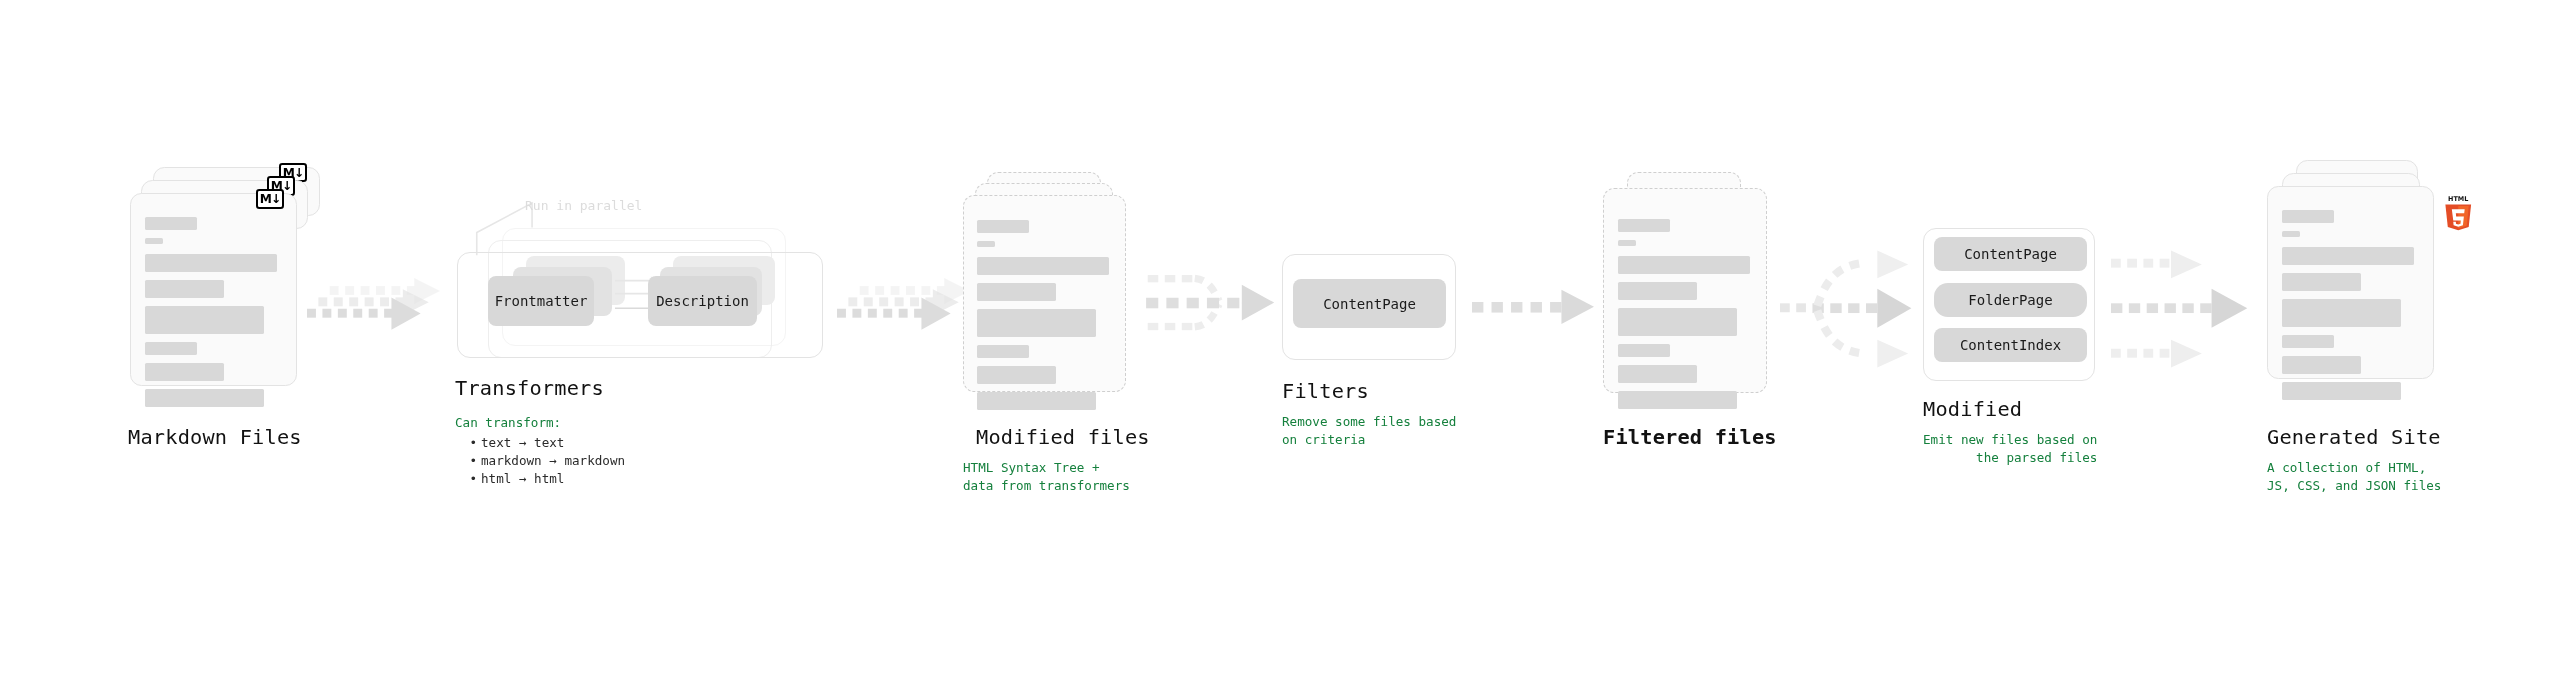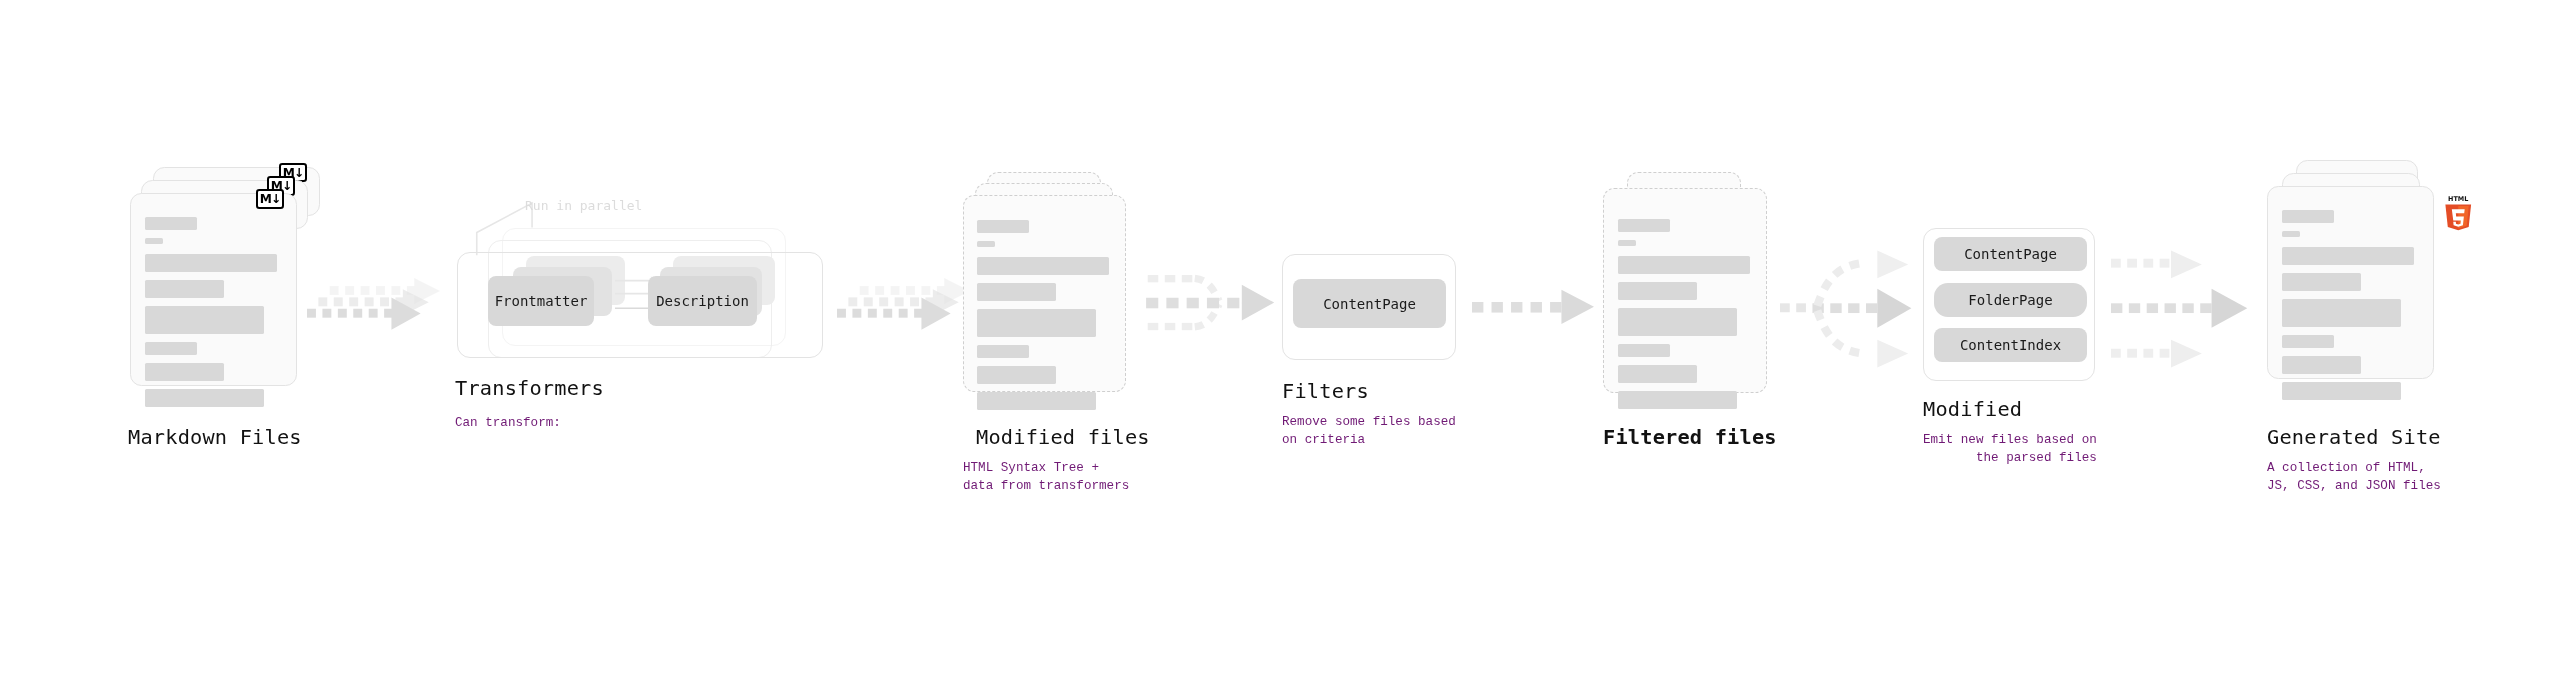--- a/index.html
+++ b/index.html
@@ -46,23 +46,22 @@
   .css-badge .csstxt{font-family:"DejaVu Sans","Liberation Sans",sans-serif;
     font-size:4.9px;font-weight:bold;color:#111;line-height:5.7px;}
 
   
   .title{
     position:absolute;
     font-size:20.3px;font-weight:400;color:#121212;white-space:nowrap;
     letter-spacing:0.2px;
   }
   .subtitle{
-    position:absolute;font-size:12.6px;line-height:18px;color:#701a75;
+    position:absolute;font-size:12.6px;line-height:18px;color:#15803d;
     white-space:pre-line;
-    font-family:Liberation Mono, monospace;
   }
   .bullets{position:absolute;font-size:12.6px;line-height:18px;color:#2b2b2b;}
   .bullets ul{margin:0;padding:0 0 0 13px;list-style:none;}
   .bullets li{position:relative;}
   .bullets li:before{content:"\2022";position:absolute;left:-11.4px;}
 
   
   .groupbox{
     position:absolute;border:1.6px solid #e3e3e3;border-radius:13px;
     background:#ffffff;box-sizing:border-box;
@@ -180,20 +179,27 @@
       <line x1="0" y1="42" x2="48" y2="42" stroke="#dadada" stroke-width="2"></line>
       <polygon points="48,36 62,42 48,48" fill="#dadada"></polygon>
     </svg>
   </div>
 
   <div class="chip" style="left:488px;top:276px;width:106px;height:50px;">Frontmatter</div>
   <div class="chip" style="left:648px;top:276px;width:109px;height:50px;">Description</div>
 
   <div class="title" style="left:455px;top:376px;">Transformers</div>
   <div class="subtitle" style="left:455px;top:414px;">Can transform:</div>
+  <div class="bullets" style="left:468px;top:434px;">
+    <ul>
+      <li>text → text</li>
+      <li>markdown → markdown</li>
+      <li>html → html</li>
+    </ul>
+  </div>
 
   <div class="abs" style="left:837px;top:268px;">
     <svg width="151" height="75" viewBox="0 0 186 92">
       <g transform="translate(28,0)" opacity="0.45">
         <g fill="#e8e8e8">
           <rect x="0" y="22" width="11" height="11"></rect>
             <rect x="19" y="22" width="11" height="11"></rect>
           <rect x="38" y="22" width="11" height="11"></rect>
             <rect x="57" y="22" width="11" height="11"></rect>
           <rect x="76" y="22" width="11" height="11"></rect>

